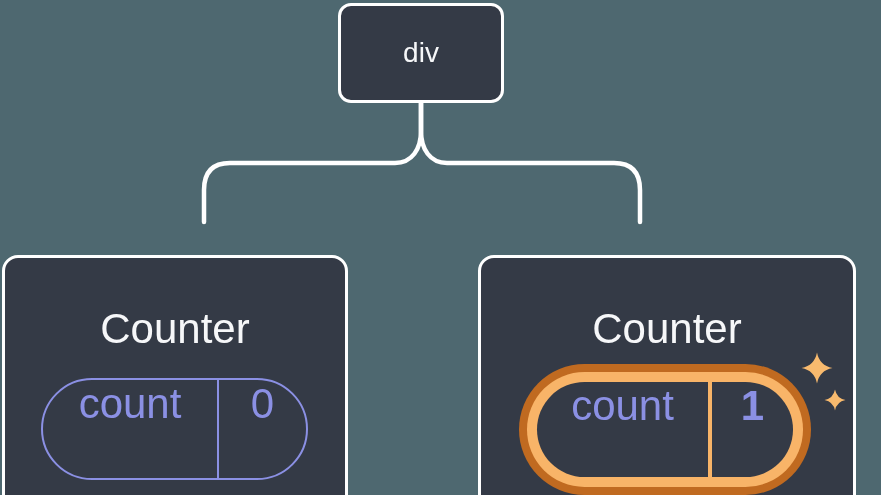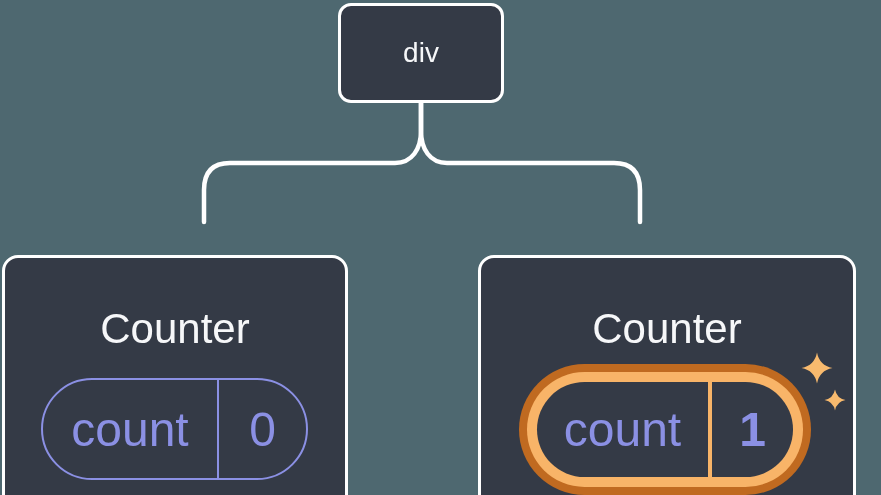--- a/index.html
+++ b/index.html
@@ -67,24 +67,24 @@
   }
   .pill-plain {
     position: absolute;
     left: 36px; top: 120px;
     width: 267px; height: 102px;
     border: 2px solid var(--purple, #8b90e4);
     background: transparent;
   }
   .pill-seg {
     display: flex;
-    align-items: center;
+    align-items: flex-start;
     justify-content: center;
     color: var(--purple, #8b90e4);
-    font-size: 48px;
+    font-size: 42px;
   }
   .pill-plain .seg-label { width: 174px; }
   .pill-plain .seg-value {
     flex: 1;
     border-left: 2.5px solid var(--purple, #8b90e4);
   }
   .pill-outer {
     position: absolute;
     left: 38px; top: 106px;
     width: 292px; height: 131px;

